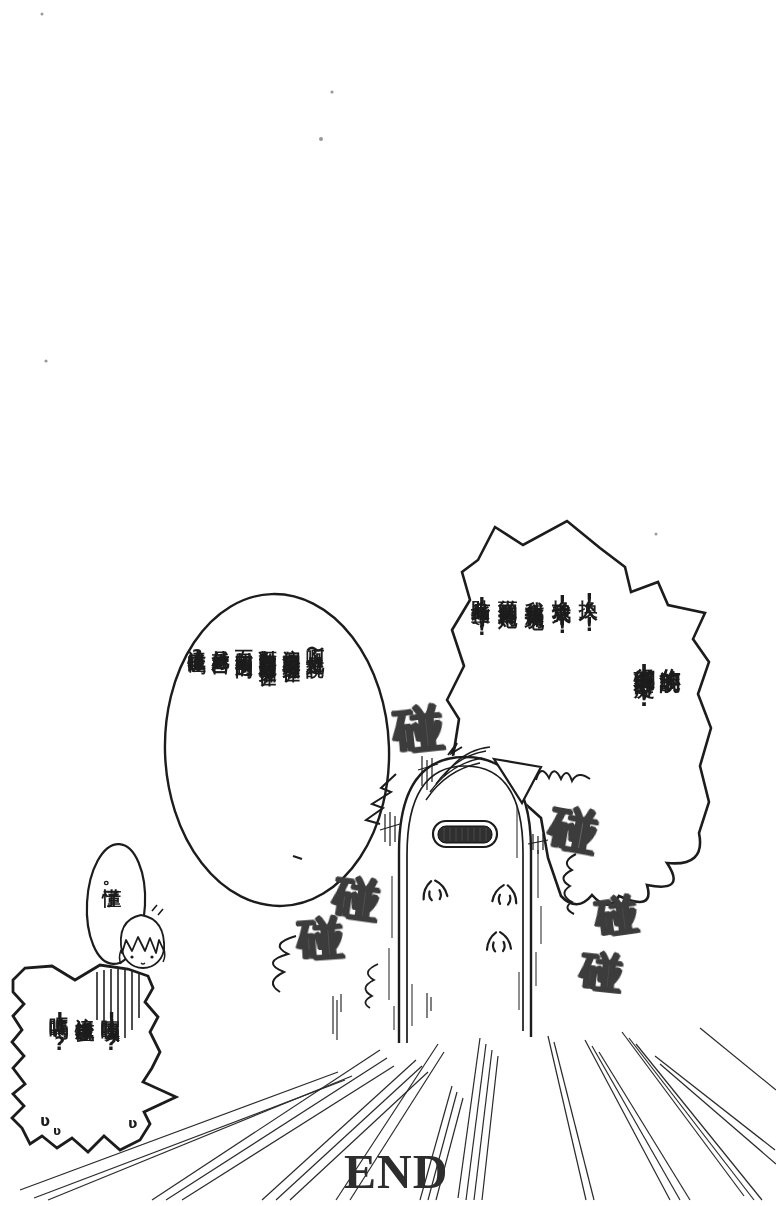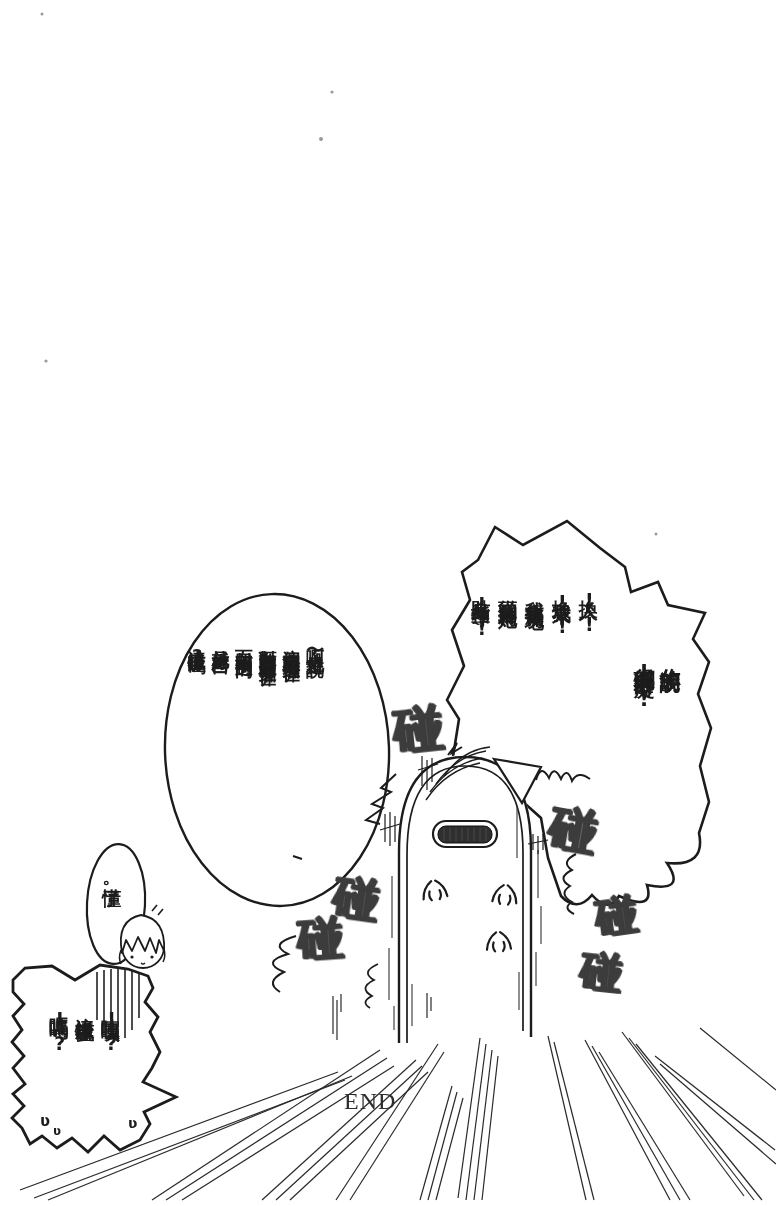--- a/index.html
+++ b/index.html
@@ -32,23 +32,23 @@
   .sfx1{left:333px;top:868px;font-size:46px;transform:rotate(8deg);}
   .sfx2{left:297px;top:908px;font-size:46px;transform:rotate(-4deg);}
   .sfx3{left:549px;top:798px;font-size:48px;transform:rotate(10deg);}
   .sfx4{left:595px;top:888px;font-size:42px;transform:rotate(-8deg);}
   .sfx5{left:580px;top:944px;font-size:42px;transform:rotate(6deg);}
   .tremble{position:absolute;z-index:6;font-weight:bold;color:#1c1c1c;}
   .tr0{left:40px;top:1112px;font-size:15px;}
   .tr1{left:53px;top:1124px;font-size:12px;}
   .tr2{left:128px;top:1115px;font-size:14px;}
   #end-label{
-    position:absolute;left:344px;top:1088px;z-index:6;
-    font-family:"Liberation Serif",serif;font-weight:normal;
-    font-size:24px;letter-spacing:1px;color:#2d2d2d;
+    position:absolute;left:344px;top:1144px;z-index:6;
+    font-family:"Liberation Serif",serif;font-weight:bold;
+    font-size:48px;letter-spacing:1px;color:#2d2d2d;
   }
 </style>
 </head>
 <body>
 
 <div id="page">
 
   <svg class="layer" width="776" height="1206" style="z-index:1">
     <path d="M447,700 L464,666 L452,630 L470,600 L462,572 L478,560 L495,527 L523,545 L567,521 L600,548
              L625,567 L631,592 L658,582 L668,605 L705,613 L693,639 L709,662 L698,694 L711,728 L700,766

